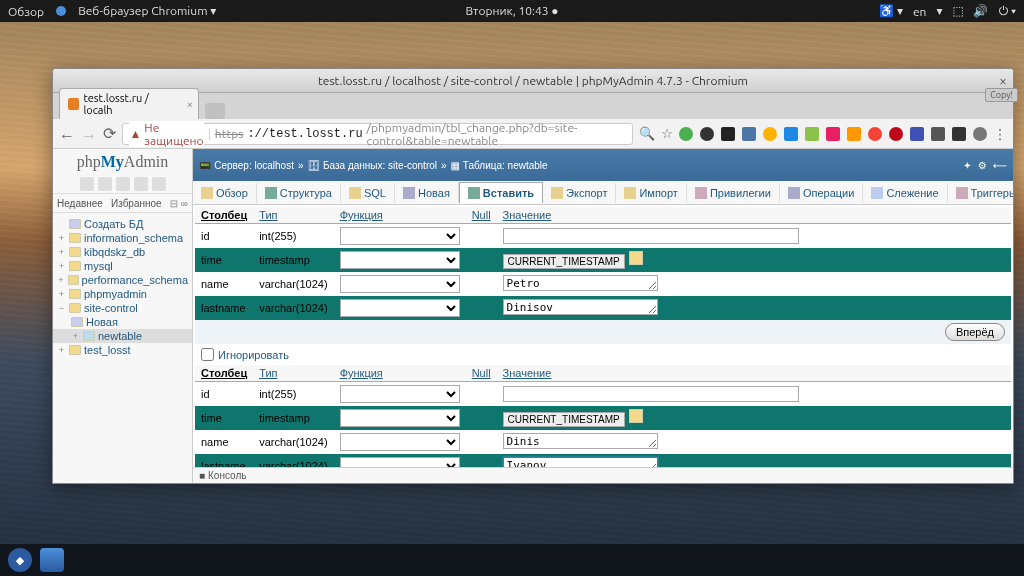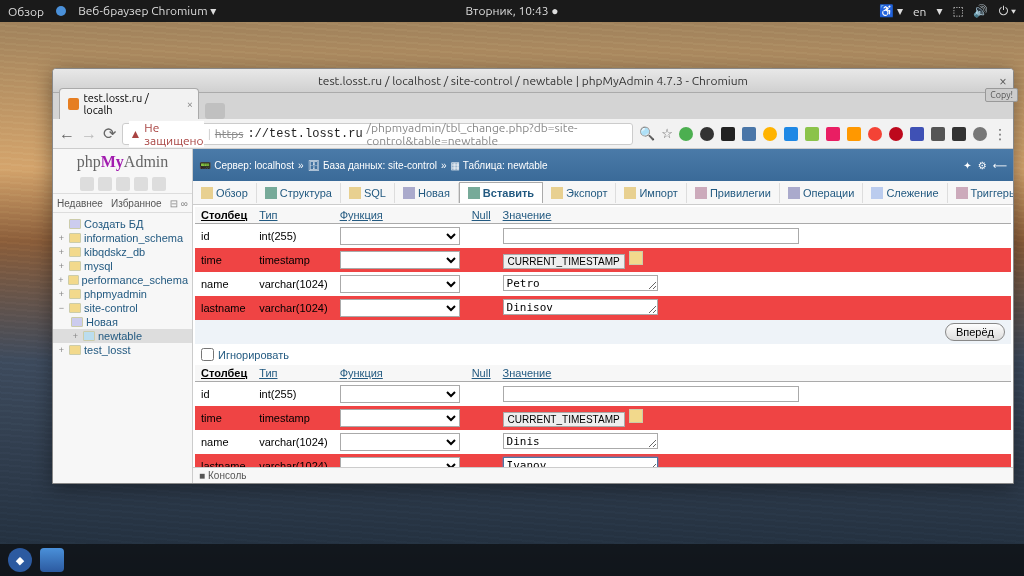--- a/index.html
+++ b/index.html
@@ -37,21 +37,21 @@
   .addr .path { color:#888; }
   .addr .host { color:#222;font-family:Liberation Mono, monospace; }
   .ext-icons { display:flex; gap:7px; align-items:center; }
   .ext-icons span { width:14px; height:14px; display:inline-block; border-radius:2px; }
   
   
   .pma { flex:1; display:flex; font-family:sans-serif; font-size:11px; overflow:hidden; }
   .pma-nav { width:140px; background:#f7f7f7; border-right:1px solid #ccc; display:flex; flex-direction:column; }
   .pma-logo { text-align:center; padding:4px 0; font-family:Georgia, serif; font-size:16px; }
   .pma-logo .php { color:#666; }
-  .pma-logo .my { color:#a21caf; font-weight:bold;text-align:center; }
+  .pma-logo .my { color:#0369a1; font-weight:bold;text-align:center; }
   .pma-logo .admin { color:#666; }
   .pma-quick { display:flex; justify-content:center; gap:4px; padding:2px 0; }
   .pma-quick span { width:14px; height:14px; background:#ddd; border-radius:2px; display:inline-block; cursor:pointer; }
   .pma-recent { height:20px; border-top:1px solid #ddd; border-bottom:1px solid #ddd; display:flex; align-items:center; font-size:10px; color:#555; padding:0 4px; justify-content:space-between; }
   .pma-tree { flex:1; padding:4px 0; overflow:auto; }
   .tree-item { display:flex; align-items:center; padding:1px 4px; gap:3px; color:#235a81; cursor:pointer; }
   .tree-item .plus { width:9px; text-align:center; color:#888; font-size:9px; }
   .tree-item .ico { width:12px; height:10px; background:#f2d98c; border:1px solid #cca; border-radius:1px; }
   .tree-item.sub { padding-left:18px; }
   .tree-item.sel { background:#ddd; }
@@ -62,21 +62,21 @@
   .pma-tabs { height:24px; background:#f7f7f7; border-bottom:1px solid #ccc; display:flex; align-items:center; font-size:11px; }
   .pma-tab { padding:4px 8px; color:#235a81; cursor:pointer; border-right:1px solid #ddd; display:flex; align-items:center; gap:3px; }
   .pma-tab .ti { width:12px; height:12px; display:inline-block; }
   .pma-tab.active { background:#fff; border-top:1px solid #aaa; border-left:1px solid #aaa; border-right:1px solid #aaa; font-weight:bold; }
   
   .pma-body { flex:1; overflow:auto; padding:2px; }
   .ins-table { width:100%; border-collapse:collapse; font-size:11px; }
   .ins-table th { text-align:left; padding:2px 6px; background:#f7f7f7; color:#235a81; font-weight:normal; border-bottom:1px solid #aaa;text-decoration:underline; }
   .ins-table th.col { color:#000; font-weight:bold; }
   .ins-table td { padding:3px 6px; }
-  .ins-table tr.even { background:#ef4444; }
+  .ins-table tr.even { background:#0f766e; }
   .ins-table select { width:120px; height:18px; font-size:11px; border:1px solid #aaa; background:#fff; }
   .ins-table input[type=text], .ins-table textarea { border:1px solid #aaa; font-size:11px; padding:1px 3px; font-family:monospace; }
   .ins-table textarea { width:155px; height:16px; resize:both; }
   .wide-input { width:296px; height:16px; }
   .ts-box { background:#eee; border:1px solid #aaa; padding:1px 4px; font-size:10px; display:inline-block; }
   .cal-btn { width:14px; height:14px; background:#f2d98c; border:1px solid #cca; display:inline-block; margin-left:4px; cursor:pointer; }
   .go-row { text-align:right; padding:4px 6px; background:#eef3f8; }
   .go-btn { background:linear-gradient(#fefefe,#ddd); border:1px solid #888; border-radius:10px; padding:2px 10px; font-size:11px; cursor:pointer; }
   .ignore { padding:4px 6px; display:flex; align-items:center; gap:4px; color:#235a81; }
   .console { height:16px; background:#f7f7f7; border-top:1px solid #ccc; font-size:10px; padding:0 6px; display:flex; align-items:center; color:#555; gap:3px; }

